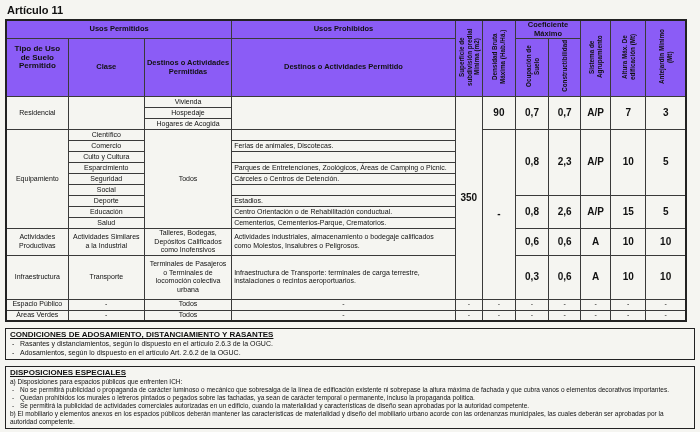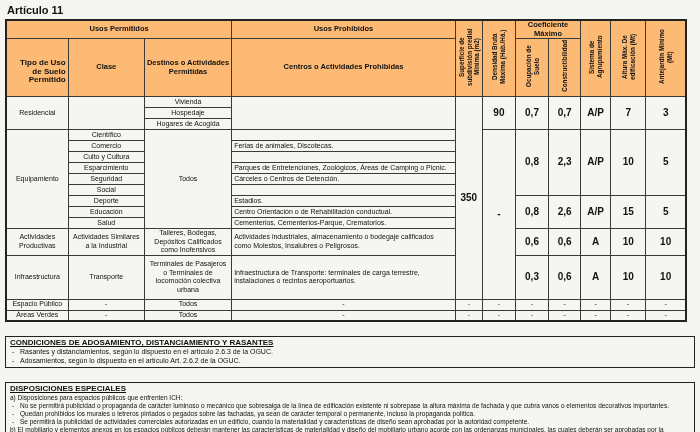--- a/index.html
+++ b/index.html
@@ -29,24 +29,24 @@
   }
   .zoning th, .zoning td {
     border:1px solid #3a3a3a;
     font-size:7px;
     line-height:8.5px;
     padding:0 2px;
     text-align:center;
     vertical-align:middle;
     overflow:hidden;
   }
-  .zoning th { background:#fdba74; font-weight:bold; font-size:7.5px;margin-left:43px; }
+  .zoning th { background:#8b5cf6; font-weight:bold; font-size:7.5px;margin-left:43px; }
   .zoning thead tr.gh { height:18px; }
   .zoning thead tr.sh { height:58px; }
-  th.hleft { text-align:right; vertical-align:top; padding-top:20px; font-size:8px; }
+  th.hleft { text-align:center; vertical-align:top; padding-top:6px; font-size:8px; }
   th.vert { padding:1px 0; }
   .vtxt {
     display:inline-block;
     writing-mode:vertical-rl;
     transform:rotate(180deg);
     font-size:6.3px;
     line-height:7.5px;
     max-height:66px;
     white-space:normal;
     font-weight:bold;
@@ -57,21 +57,21 @@
   .zoning tbody tr.tall2 { height:44px; }
   .zoning tbody tr.thin { height:11px; }
   td.left { text-align:left; }
   td.num { font-size:10px;font-weight:bold; }
   .legend-line {
     font-size:8px; padding:2px 2px 3px 2px;
   }
   .legend-line b { font-weight:bold; }
   .box {
     border:1.5px solid #222;
-    margin-top:14px;
+    margin-top:6px;
     padding:1px 4px 2px 4px;
     background:#f5f5f1;
   }
   .box-title {
     font-weight:bold; font-size:8px; line-height:10px;
     text-decoration:underline;
   }
   .box-item {
     font-size:7px; line-height:8.5px; padding-left:10px; position:relative;
   }
@@ -113,21 +113,21 @@
         <th rowspan="2" class="vert"><span class="vtxt">Densidad Bruta Máxima (Hab./Há.)</span></th>
         <th colspan="2">Coeficiente Máximo</th>
         <th rowspan="2" class="vert"><span class="vtxt">Sistema de Agrupamiento</span></th>
         <th rowspan="2" class="vert"><span class="vtxt">Altura Máx. De edificación (Mt)</span></th>
         <th rowspan="2" class="vert"><span class="vtxt">Antejardín Mínimo (Mt)</span></th>
       </tr>
       <tr class="sh">
         <th class="hleft">Tipo de Uso de Suelo Permitido</th>
         <th>Clase</th>
         <th>Destinos o Actividades Permitidas</th>
-        <th>Centros o Actividades Prohibidas</th>
+        <th>Destinos o Actividades Permitido</th>
         <th class="vert"><span class="vtxt short">Ocupación de Suelo</span></th>
         <th class="vert"><span class="vtxt short">Constructibilidad</span></th>
       </tr>
     </thead>
     <tbody>
 
       <tr>
         <td rowspan="3">Residencial</td>
         <td rowspan="3"></td>
         <td>Vivienda</td>

